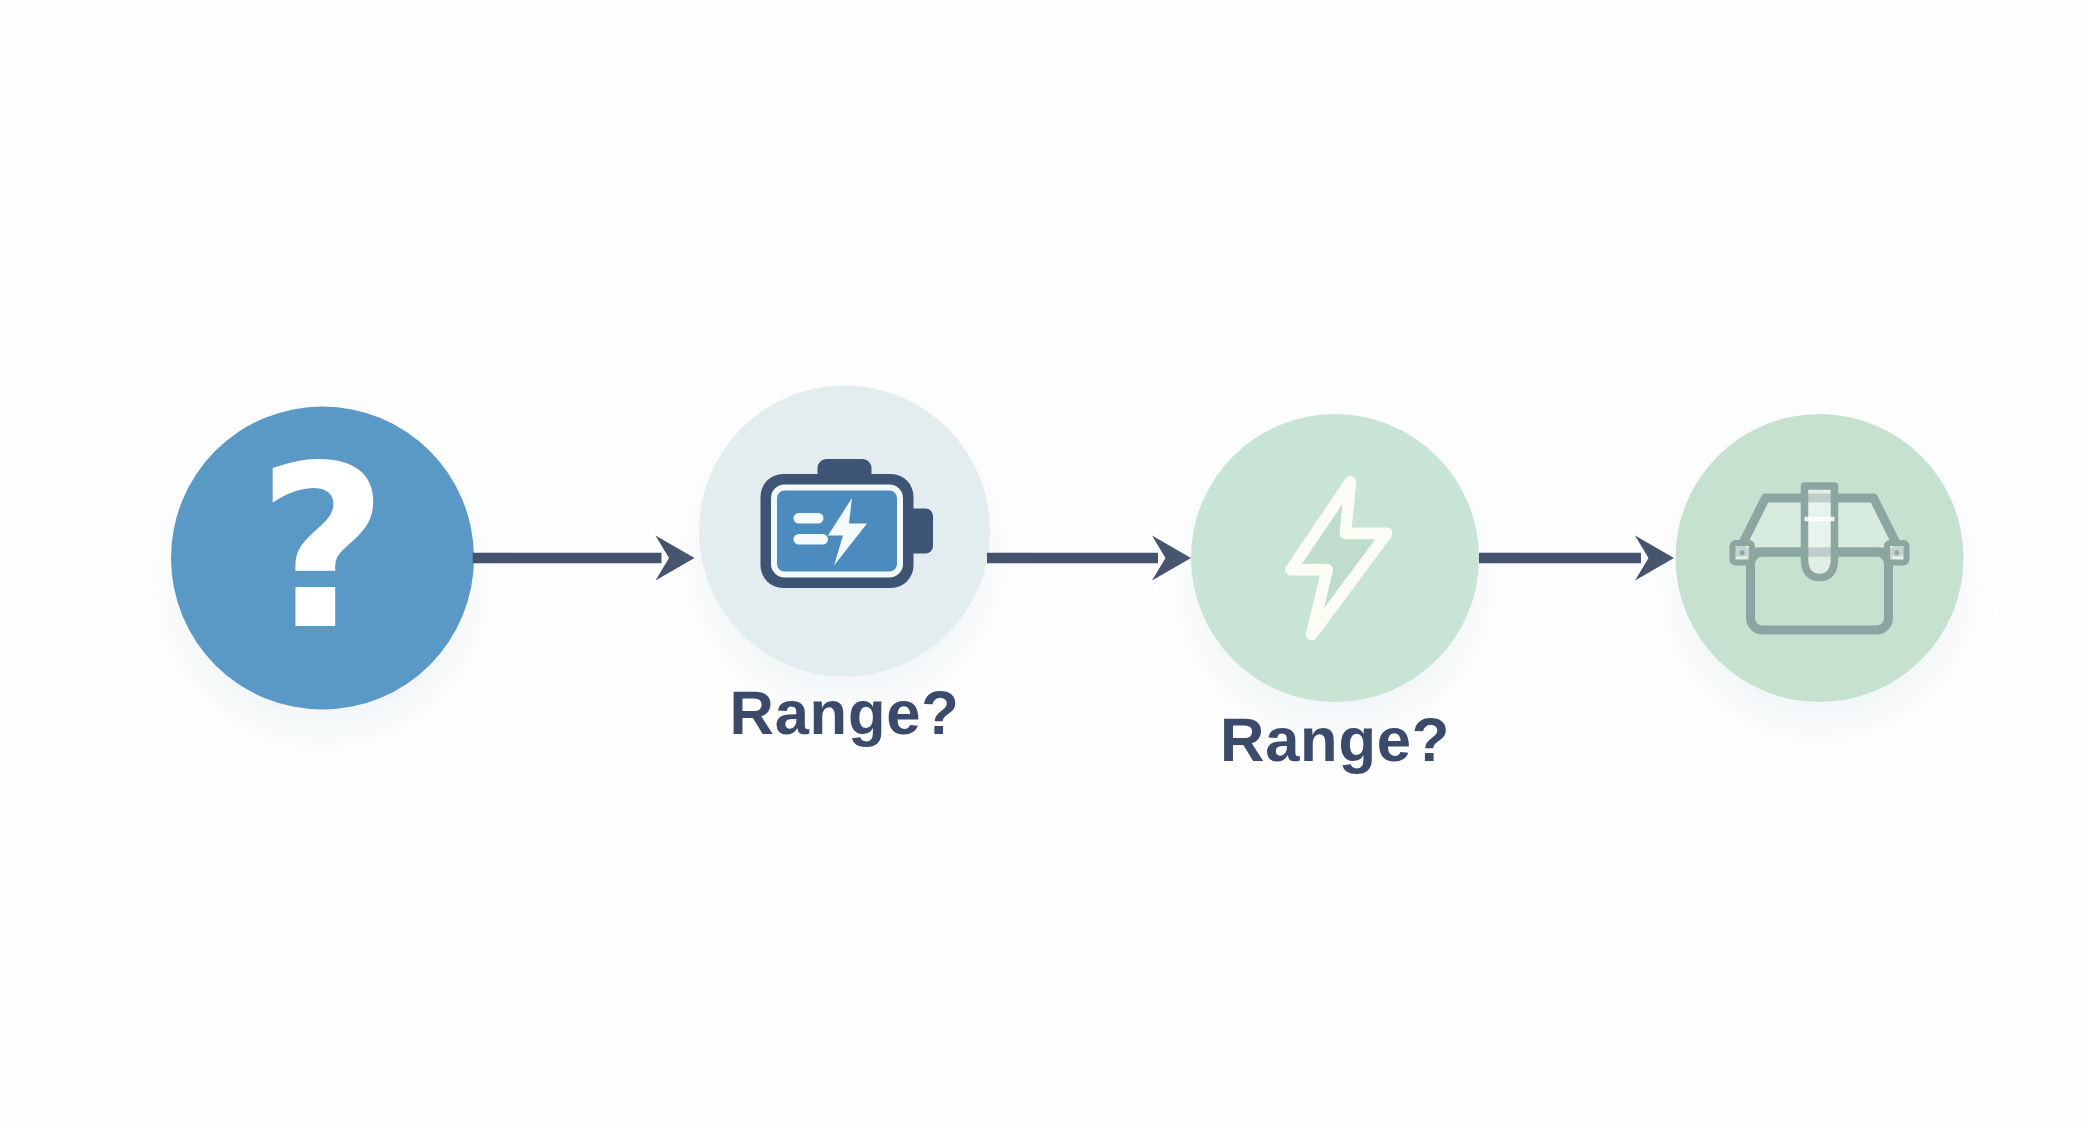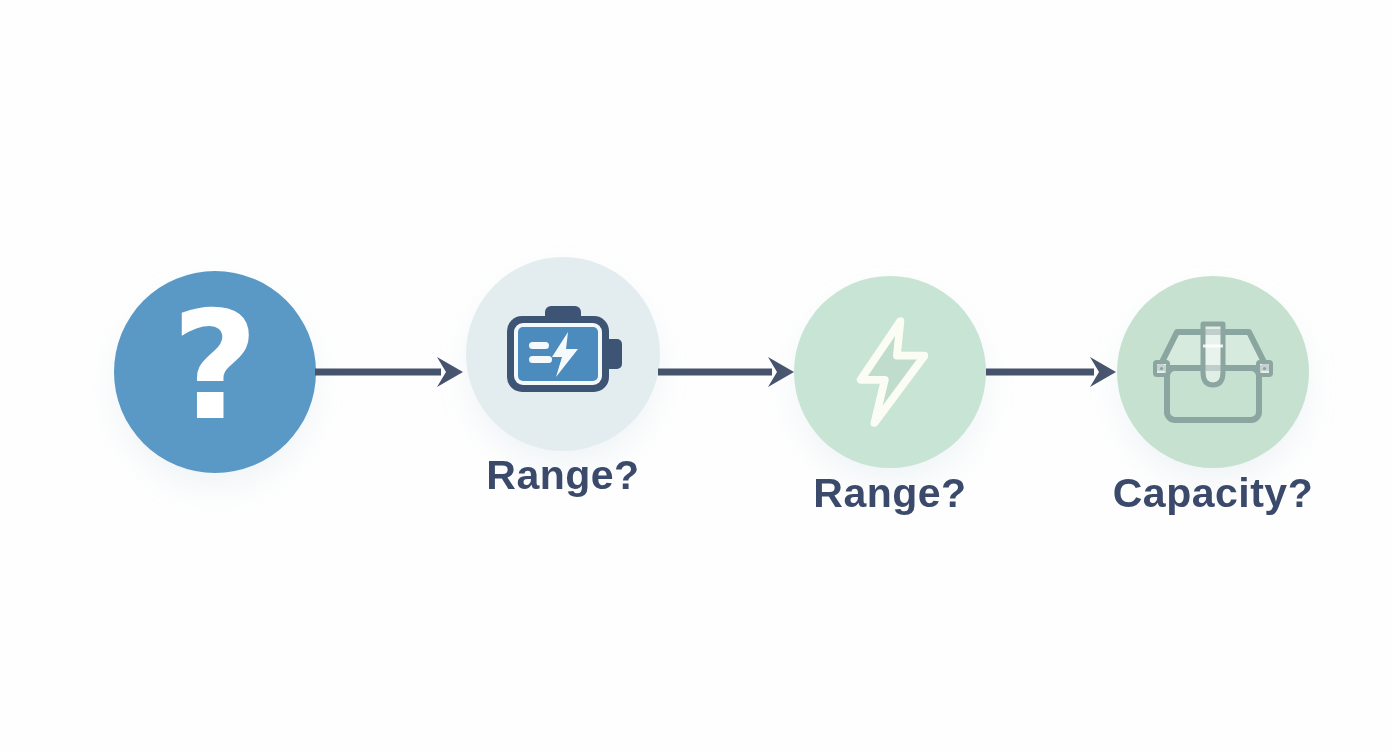--- a/index.html
+++ b/index.html
@@ -109,16 +109,15 @@
         <polygon points="8,52 26,16 98,16 116,52" fill="rgba(255,255,255,0.30)" stroke="#8BA5A0" stroke-width="6" stroke-linejoin="round"></polygon>
         <rect x="16" y="52" width="92" height="52" rx="8" fill="none" stroke="#8BA5A0" stroke-width="6"></rect>
         <path d="M52 8 V56 Q52 69 62 69 Q72 69 72 56 V8 Z" fill="rgba(255,255,255,0.45)" stroke="#8BA5A0" stroke-width="5" stroke-linejoin="round"></path>
         <line x1="52" y1="30" x2="72" y2="30" stroke="rgba(255,255,255,0.85)" stroke-width="3"></line>
         <rect x="4" y="46" width="13" height="13" rx="2" fill="rgba(255,255,255,0.5)" stroke="#8BA5A0" stroke-width="4"></rect>
         <circle cx="10.5" cy="52.5" r="1.6" fill="#8BA5A0"></circle>
         <rect x="107" y="46" width="13" height="13" rx="2" fill="rgba(255,255,255,0.5)" stroke="#8BA5A0" stroke-width="4"></rect>
         <circle cx="113.5" cy="52.5" r="1.6" fill="#8BA5A0"></circle>
       </svg>
     </div>
-    <div class="label" style="left: -54px; top: 194px; color: rgb(59, 74, 107);">Capacity?</div>
   </div>
 
 </div>
 
 </body></html>

